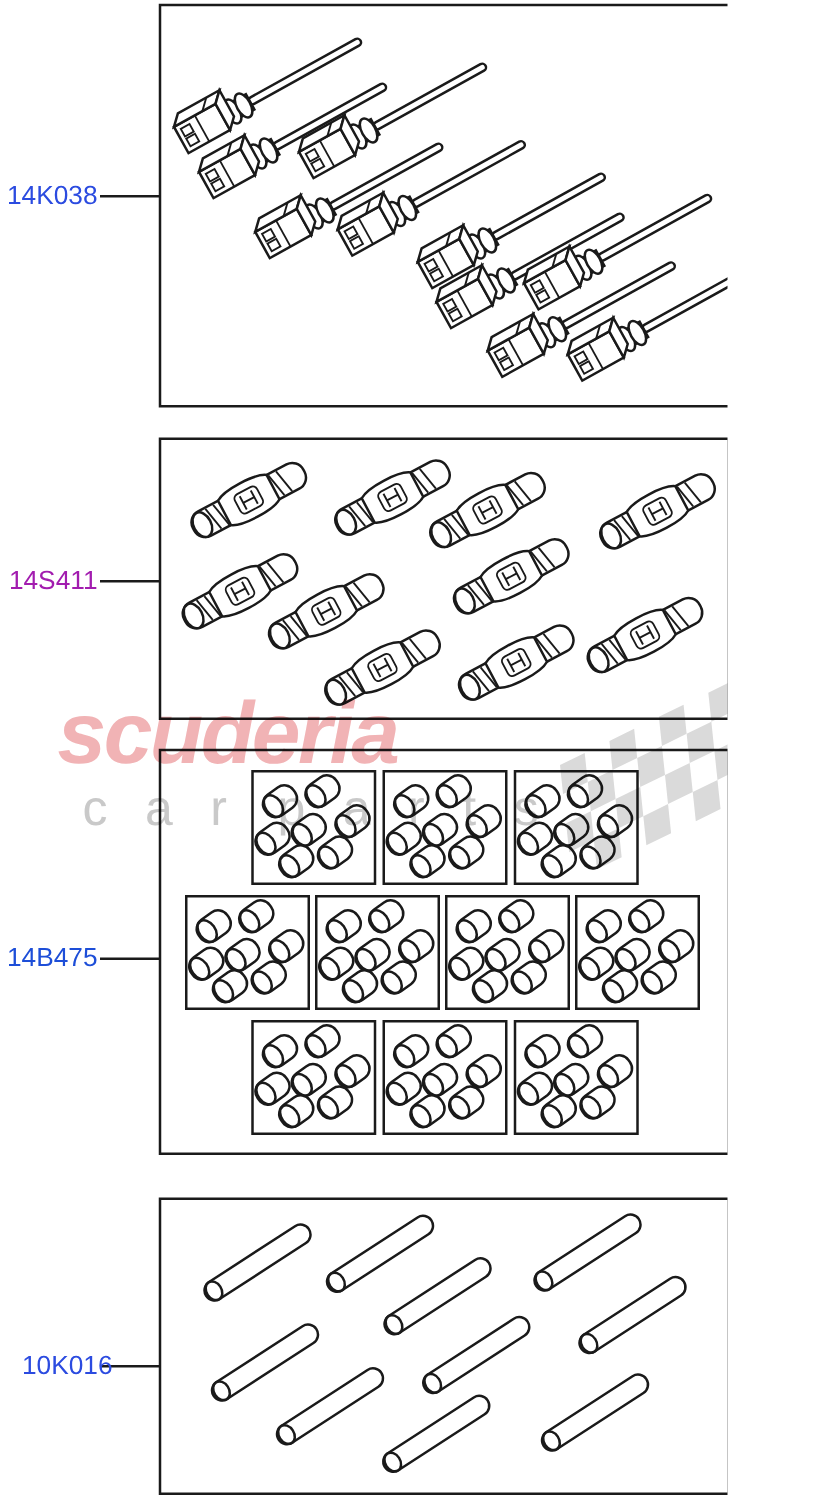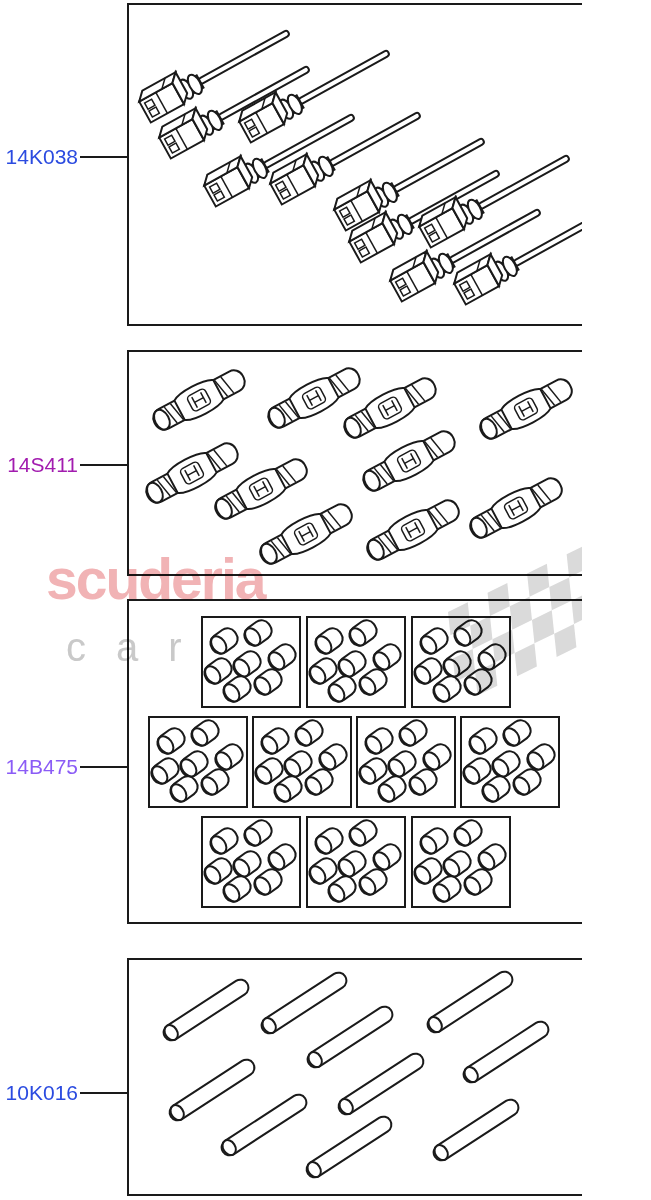--- a/index.html
+++ b/index.html
@@ -12,22 +12,22 @@
   .lnt{fill:none;stroke:#1a1a1a;stroke-width:1.5;}
   .plabel{
     position:absolute;left:4px;width:74px;text-align:right;
     font-size:21px;line-height:26px;height:26px;z-index:10;
     letter-spacing:0px;cursor:pointer;
   }
   
   #watermark{position:absolute;left:0;top:0;width:651px;height:1200px;z-index:5;
              pointer-events:none;mix-blend-mode:multiply;}
   #wm-brand{
-    position:absolute;left:46px;top:551px;font-size:57px;font-weight:700;
-    letter-spacing:-2px;line-height:1;white-space:nowrap;
+    position:absolute;left:46px;top:551px;font-size:70px;font-weight:700;
+    letter-spacing:-2px;line-height:1;white-space:nowrap;font-style:italic;
   }
   .wm-word{position:absolute;top:627px;font-size:40px;line-height:1;
            letter-spacing:30px;white-space:nowrap;}
   #wm-car{left:66px;}
   #wm-parts{left:222px;}
   #wm-flag{position:absolute;left:400px;top:520px;}
 </style>
 </head>
 <body>
 
@@ -192,26 +192,27 @@
         <use href="#tube" xlink:href="#tube" transform="translate(212,1090) rotate(-33)"></use>
         <use href="#tube" xlink:href="#tube" transform="translate(264,1125) rotate(-33)"></use>
         <use href="#tube" xlink:href="#tube" transform="translate(381,1084) rotate(-33)"></use>
         <use href="#tube" xlink:href="#tube" transform="translate(349,1147) rotate(-33)"></use>
         <use href="#tube" xlink:href="#tube" transform="translate(476,1130) rotate(-33)"></use>
       </g>
   </svg>
 
   <div class="plabel" style="top: 144px; color: rgb(43, 75, 224);">14K038</div>
   <div class="plabel" style="top: 452px; color: #a21caf;">14S411</div>
-  <div class="plabel" style="top: 754px; color: #8b5cf6;">14B475</div>
-  <div class="plabel" style="top: 1080px; color: rgb(43, 75, 224);">10K016</div>
+  <div class="plabel" style="top: 754px; color: #1d4ed8;">14B475</div>
+  <div class="plabel" style="top: 1080px; color: rgb(43, 75, 224); margin-left: 12px;">10K016</div>
 
   <div id="watermark">
     <div id="wm-brand" style="color: rgb(241, 179, 181);">scuderia</div>
     <div class="wm-word" id="wm-car" style="color: rgb(201, 201, 201);">car</div>
+    <div class="wm-word" id="wm-parts" style="color: rgb(201, 201, 201);">parts</div>
     <svg id="wm-flag" width="240" height="200" viewBox="0 0 240 200">
       <g id="flag-cells" transform="translate(48,92) rotate(-26) skewX(-20)">
           <rect x="0" y="0" width="22" height="22" fill="#dadada"></rect>
           <rect x="44" y="0" width="22" height="22" fill="#dadada"></rect>
           <rect x="88" y="0" width="22" height="22" fill="#dadada"></rect>
           <rect x="132" y="0" width="22" height="22" fill="#dadada"></rect>
           <rect x="22" y="22" width="22" height="22" fill="#dadada"></rect>
           <rect x="66" y="22" width="22" height="22" fill="#dadada"></rect>
           <rect x="110" y="22" width="22" height="22" fill="#dadada"></rect>
           <rect x="0" y="44" width="22" height="22" fill="#dadada"></rect>

